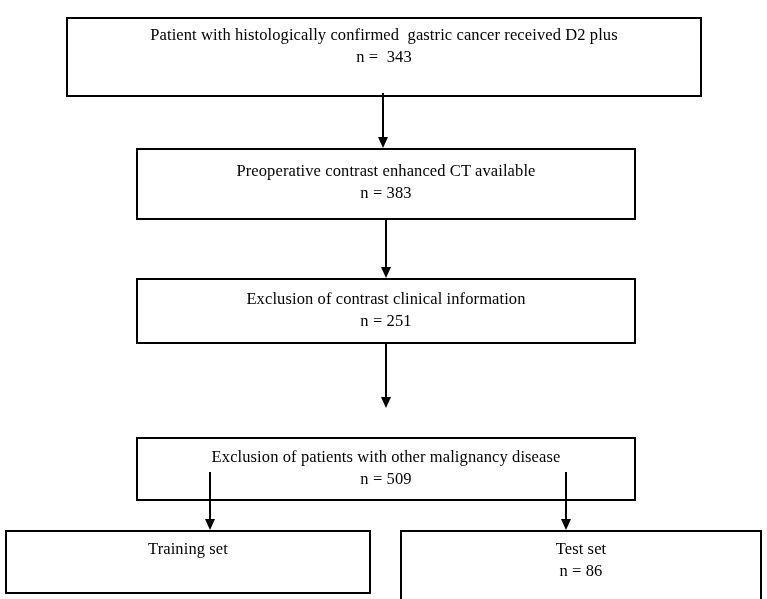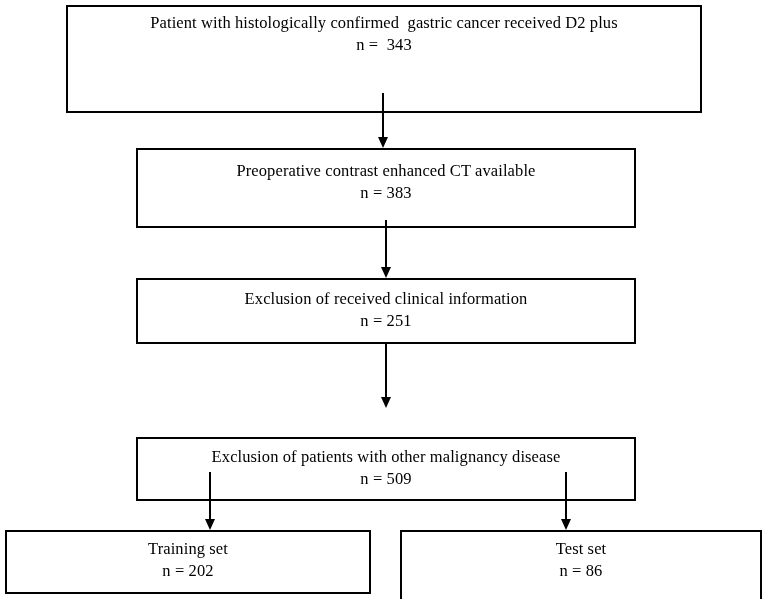--- a/index.html
+++ b/index.html
@@ -33,24 +33,24 @@
   .node .lines {
     display: block;
     padding-top: 6px;
   }
   .node .line {
     display: block;
     white-space: pre;
   }
   
   #node-enrolled {
-    left: 66px;  top: 5px;   width: 636px; height: 108px;
+    left: 66px;  top: 17px;   width: 636px; height: 80px;
   }
   #node-ct {
-    left: 136px; top: 148px; width: 500px; height: 80px;
+    left: 136px; top: 148px; width: 500px; height: 72px;
   }
   #node-clinical {
     left: 136px; top: 278px; width: 500px; height: 66px;
   }
   #node-malignancy {
     left: 136px; top: 408px; width: 500px; height: 64px; margin-top: 29px;
   }
   #node-training {
     left: 5px;   top: 530px; width: 366px; height: 64px;
   }
@@ -114,21 +114,21 @@
     </span>
   </div>
 
   <div class="connector" id="arrow-ct-clinical">
     <span class="shaft" style="height:47px"></span>
     <span class="head" style="top:47px"></span>
   </div>
 
   <div class="node" id="node-clinical">
     <span class="lines">
-      <span class="line">Exclusion of received clinical information</span>
+      <span class="line">Exclusion of contrast clinical information</span>
       <span class="line">n = 251</span>
     </span>
   </div>
 
   <div class="connector" id="arrow-clinical-mal">
     <span class="shaft" style="height:53px"></span>
     <span class="head" style="top:53px"></span>
   </div>
 
   <div class="node" id="node-malignancy">
@@ -144,21 +144,20 @@
   </div>
 
   <div class="connector" id="arrow-mal-test">
     <span class="shaft" style="height:47px"></span>
     <span class="head" style="top:47px"></span>
   </div>
 
   <div class="node" id="node-training">
     <span class="lines">
       <span class="line">Training set</span>
-      <span class="line">n = 202</span>
     </span>
   </div>
 
   <div class="node" id="node-test">
     <span class="lines">
       <span class="line">Test set</span>
       <span class="line">n = 86</span>
     </span>
   </div>
 

